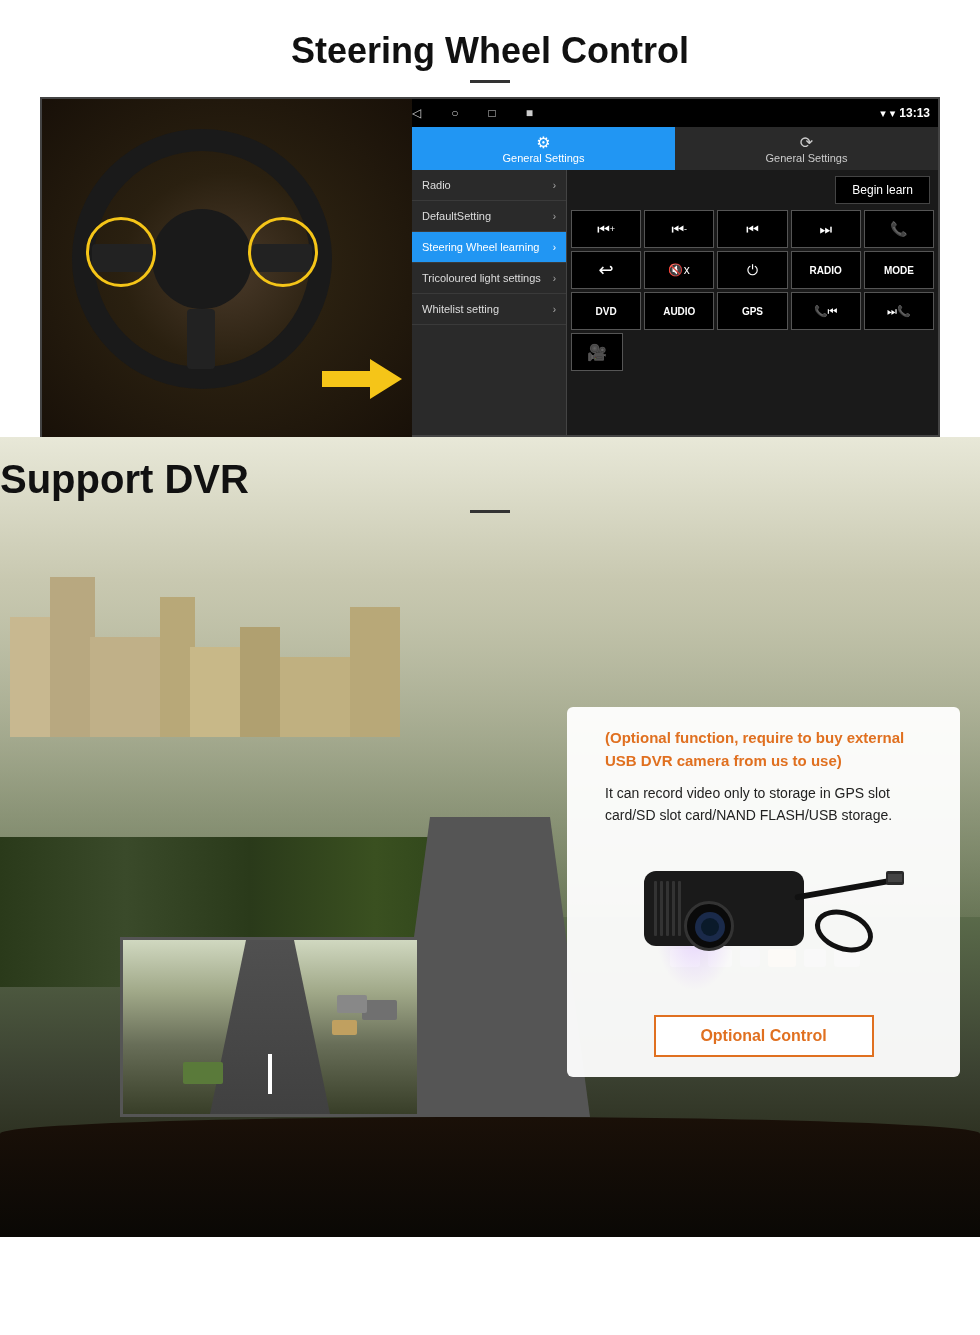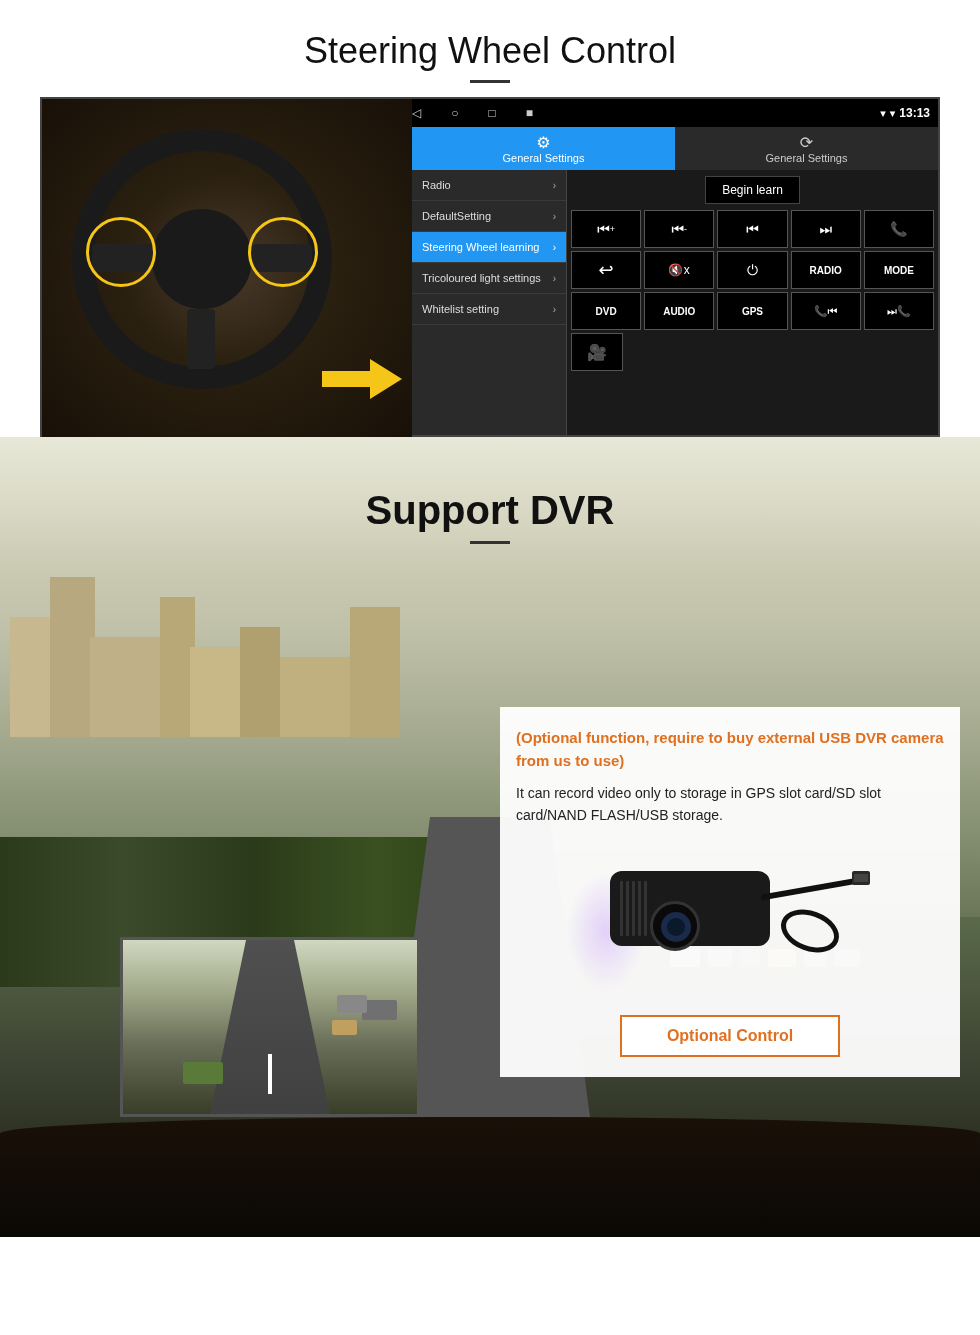--- a/index.html
+++ b/index.html
@@ -12,21 +12,21 @@
     }
 
     
     .section-swc {
       background: #fff;
       padding: 30px 40px 0 40px;
       text-align: center;
     }
     .section-swc h1 {
       font-size: 36px;
-      font-weight: 400;
+      font-weight: 700;
       color: #111;
       margin-bottom: 8px;
     }
     .section-title-divider {
       width: 40px;
       height: 3px;
       background: #333;
       margin: 0 auto 14px auto;
     }
     .section-swc p {
@@ -208,21 +208,21 @@
     }
 
     
     .controls-panel {
       flex: 1;
       background: #1a1a1a;
       padding: 4px;
     }
     .begin-learn-row {
       display: flex;
-      justify-content: center;
+      justify-content: flex-end;
       margin-bottom: 4px;
       padding: 2px 4px;
     }
     .begin-learn-btn {
       background: #000;
       border: 1px solid #444;
       color: #fff;
       padding: 6px 16px;
       font-size: 12px;
       cursor: pointer;
@@ -295,44 +295,42 @@
         #e8e8d8 0%,
         #c8c8b0 30%,
         rgba(120,130,100,0.5) 100%
       );
     }
 
     .section-dvr-title {
       position: absolute;
       top: 20px;
       left: 0; right: 0;
-      text-align: center;
-      margin-top: 31px;
     }
     .section-dvr-title h2 {
       font-size: 40px;
       font-weight: 900;
       color: #111;
     }
     .dvr-title-divider {
       width: 40px;
       height: 3px;
       background: #333;
       margin: 8px auto 0 auto;
     }
 
     
     .dvr-info-card {
       position: absolute;
       top: 270px;
       right: 20px;
-      width: 460px;
+      width: 393px;
       background: rgba(255,255,255,0.95);
-      padding: 20px 16px;
-      border-radius: 0;
+      padding: 20px 38px;
+      border-radius: 6px;
     }
     .dvr-optional-text {
       color: #e07020;
       font-size: 15px;
       font-weight: bold;
       line-height: 1.5;
       margin-bottom: 10px;
     }
     .dvr-desc-text {
       color: #222;

